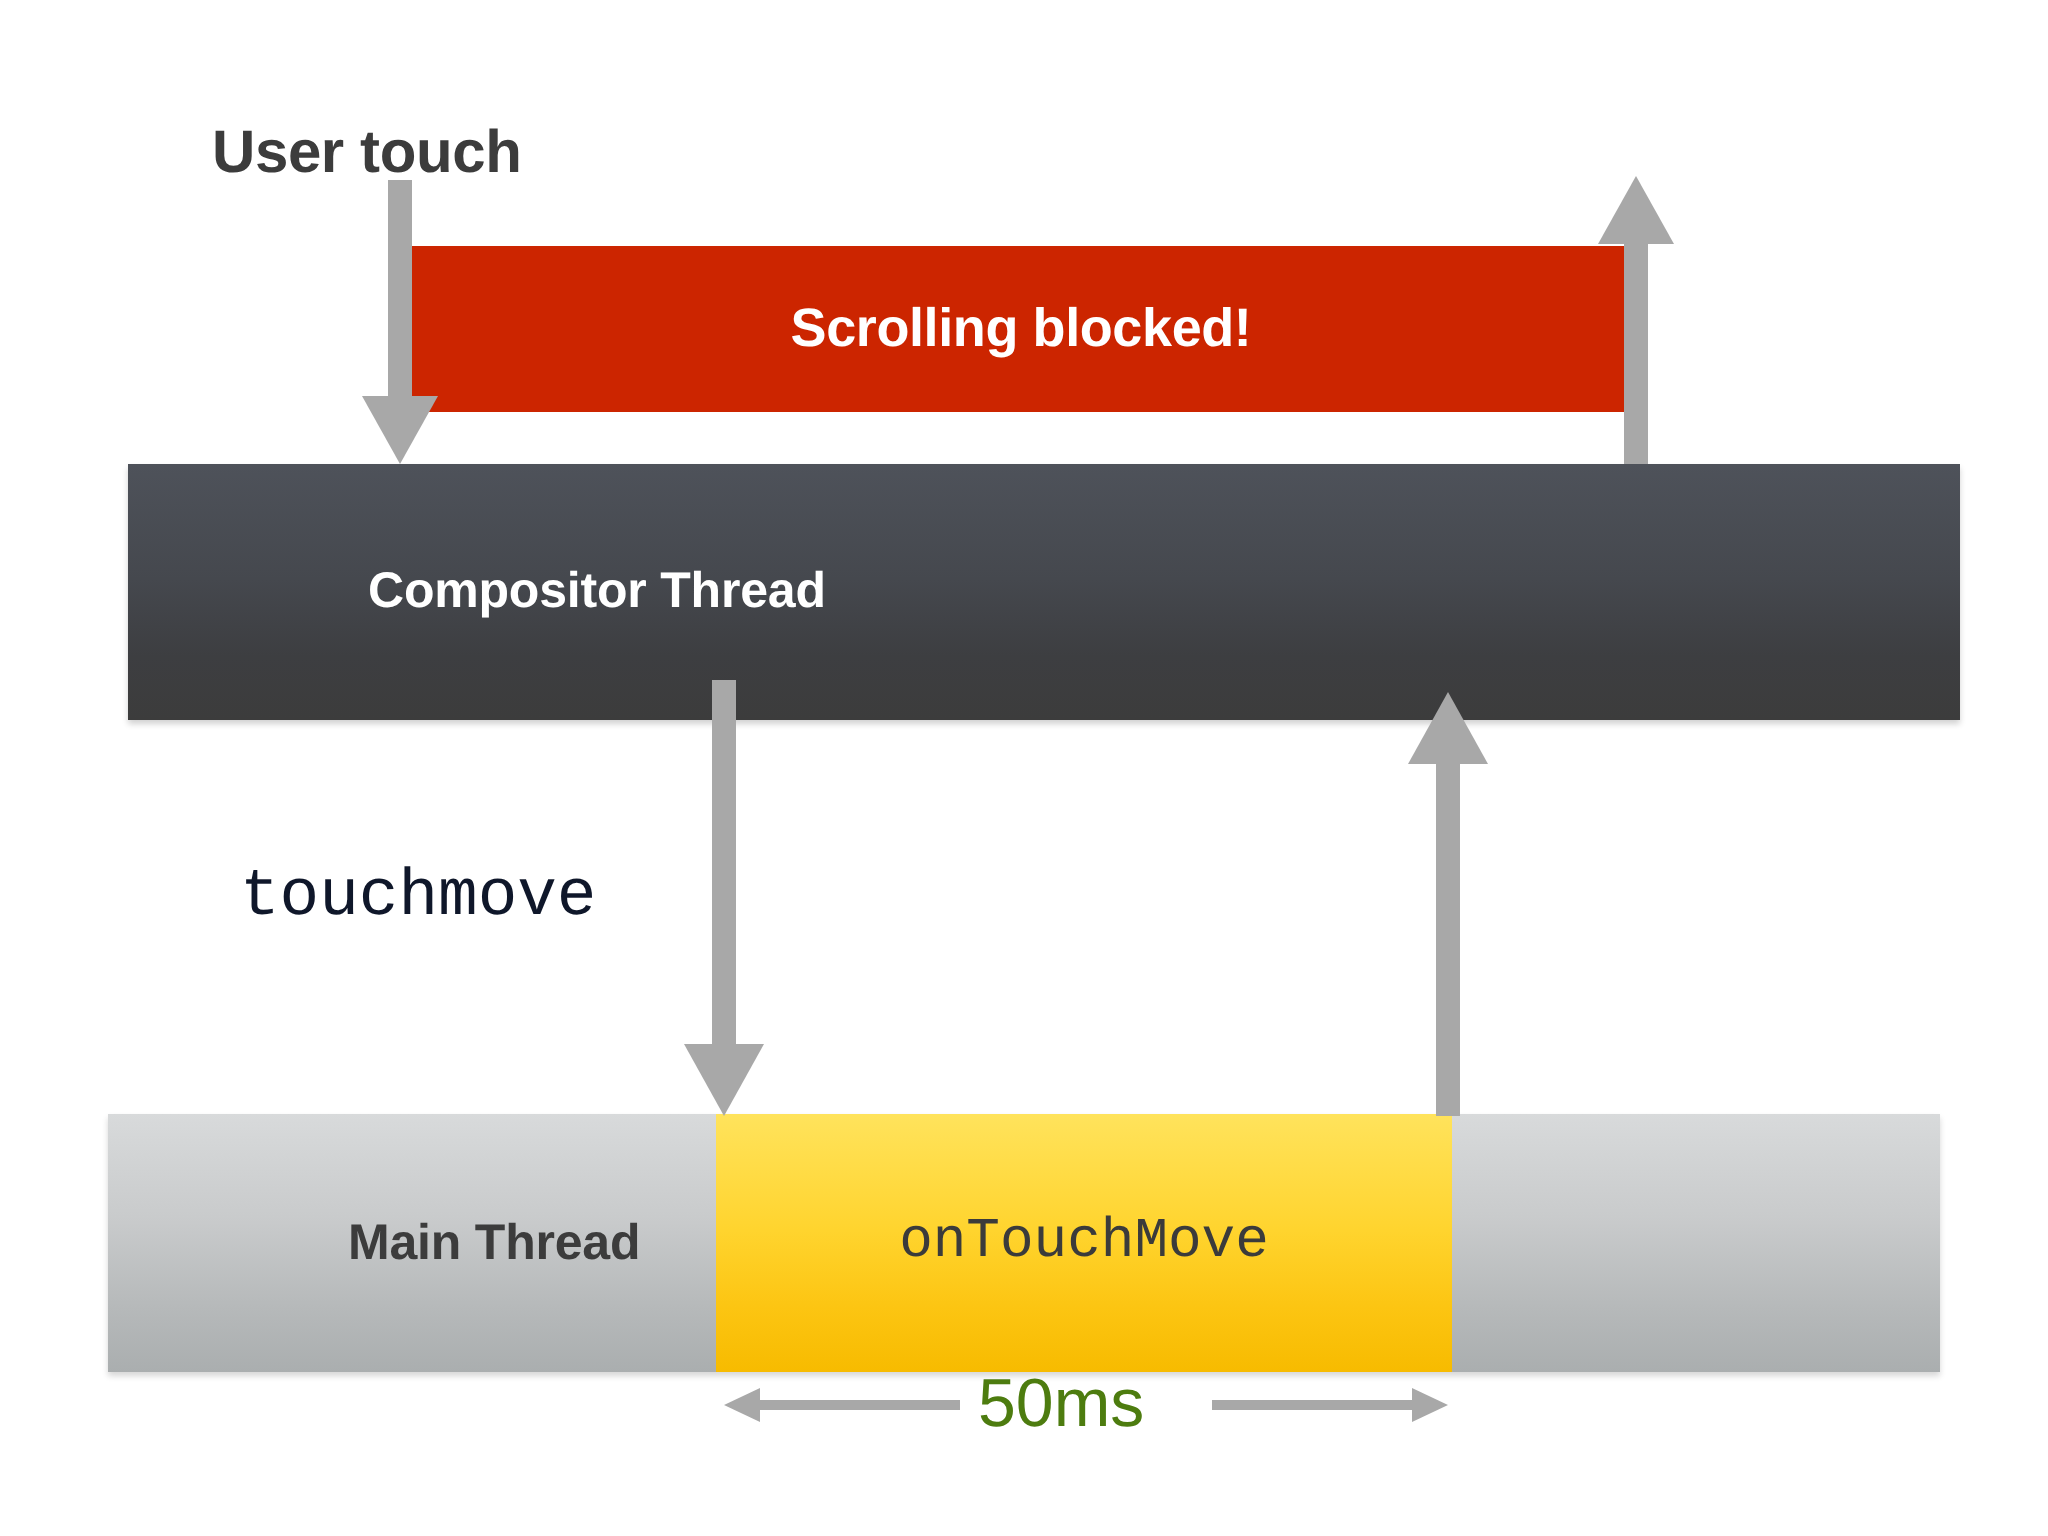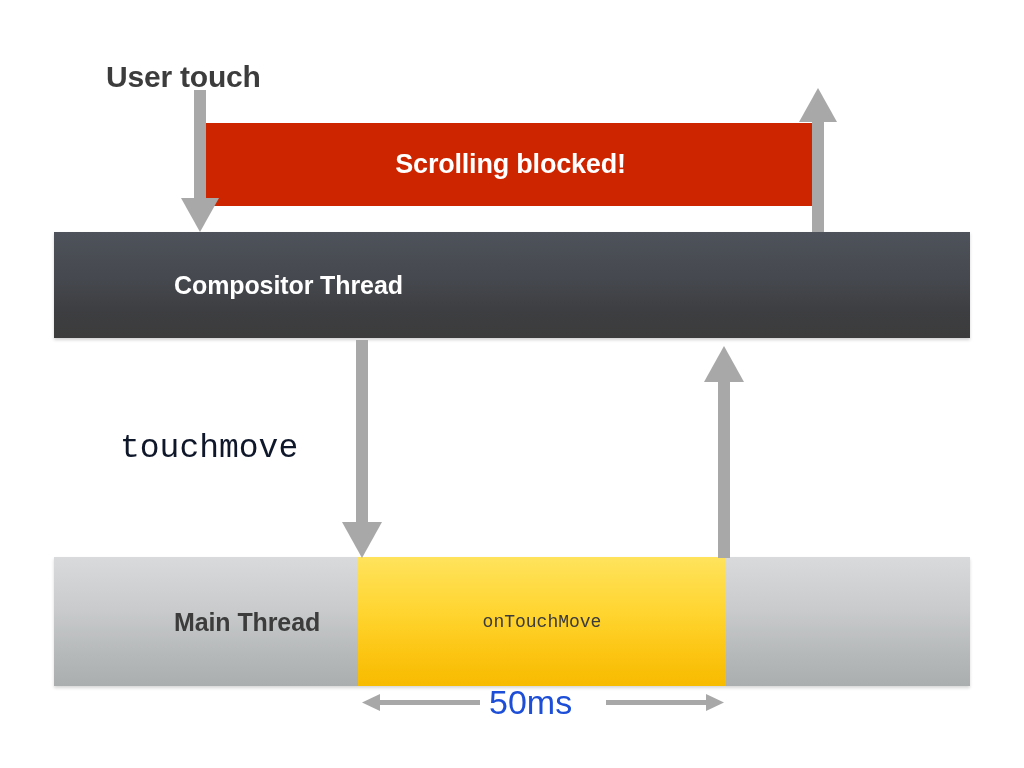--- a/index.html
+++ b/index.html
@@ -59,24 +59,24 @@
     align-items: center;
     justify-content: center;
     color: #ffffff;
     font-family: "Liberation Sans", sans-serif;
     font-weight: bold;
     font-size: 27px;
     letter-spacing: -0.2px;
   }
 
   .compositor-bar {
-    left: 54px;
+    left: 64px;
     top: 232px;
     width: 916px;
-    height: 106px;
+    height: 128px;
     background: linear-gradient(to bottom, #4e525a 0%, #45484e 45%, #3d3e41 75%, #3c3c3c 100%);
     box-shadow: 0 2px 3px rgba(0,0,0,0.18);
     text-align: right;
   }
   .compositor-label {
     left: 120px;
     top: 50%;
     transform: translateY(-50%);
     color: #ffffff;
     font-size: 25px;
@@ -105,40 +105,40 @@
     top: 0;
     width: 368px;  
     height: 100%;
     background: linear-gradient(to bottom, #ffe35c 0%, #ffd42e 45%, #fcc512 75%, #f7bb00 100%);
     display: flex;
     align-items: center;
     justify-content: center;
   }
   .yellow-block span {
     font-family: "Liberation Mono", monospace;
-    font-size: 18px;
+    font-size: 28px;
     color: #3b3b3b;
     letter-spacing: 0px;
   }
 
   
   .mono-caption {
     position: absolute;
     font-family: "Liberation Mono", monospace;
     font-size: 33px;
     color: #0f172a;
     white-space: nowrap;
   }
 
   
   .measure-label {
     position: absolute;
     font-family: "Liberation Sans", sans-serif;
     font-size: 34px;
-    color: #1d4ed8;
+    color: #4d7c0f;
     white-space: nowrap;
   }
 
   svg.overlay {
     position: absolute;
     left: 0;
     top: 0;
     width: 1024px;
     height: 768px;
     pointer-events: none;

